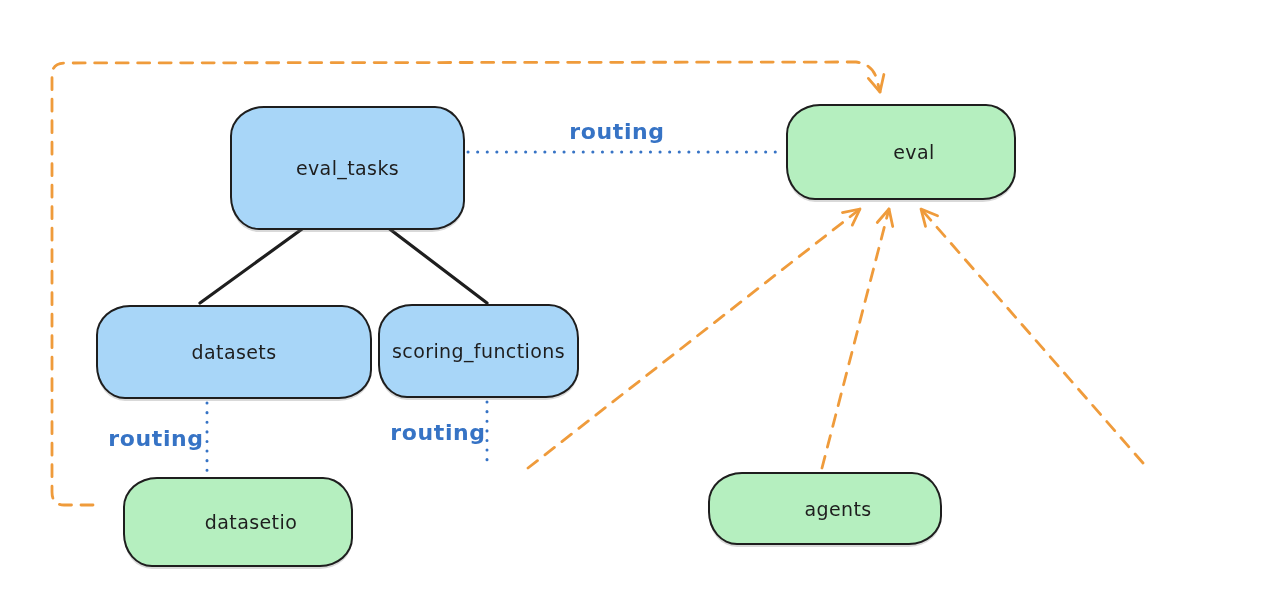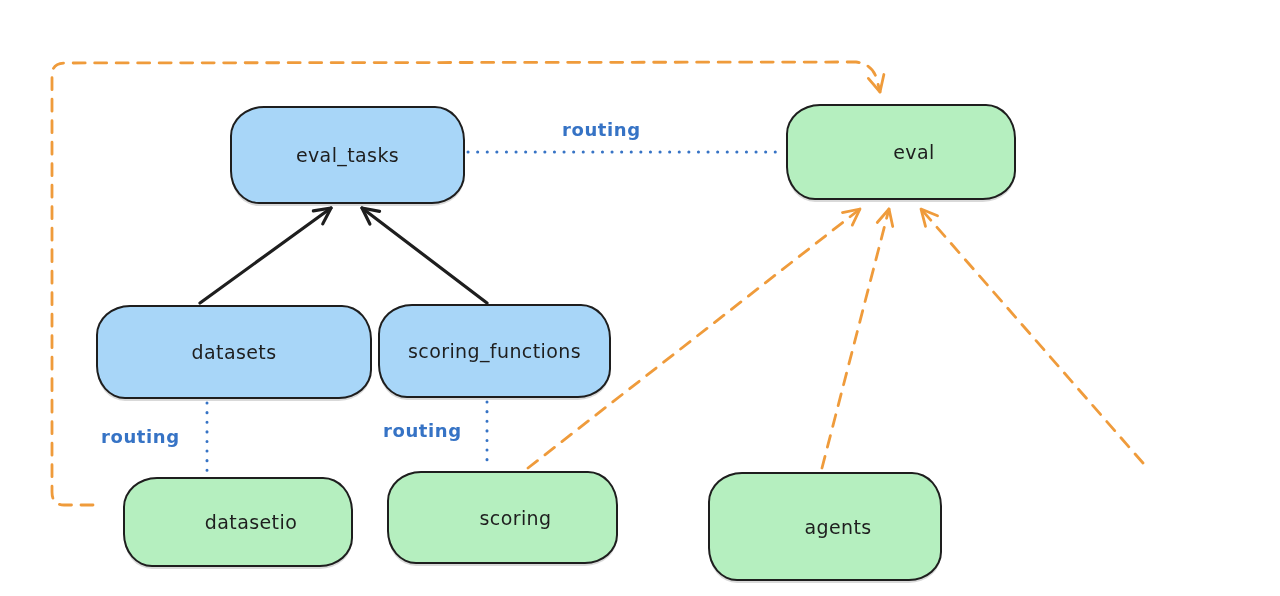--- a/index.html
+++ b/index.html
@@ -34,24 +34,24 @@
     color: var(--stroke, #1e1e1e);
     box-sizing: border-box;
     cursor: pointer;
   }
   .node.blue  { background: var(--resource-fill, #a8d6f8); }
   .node.green { background: var(--provider-fill, #b5efbf); padding-left: 26px; }
   .node span { pointer-events: none; }
   .routing-label {
     position: absolute;
     color: var(--routing-color, #3673c5);
-    font-size: 18px;
+    font-size: 22px;
     font-weight: 600;
     letter-spacing: 0.6px;
-    text-align: left;
+    text-align: center;
     width: 110px;
   }
 </style>
 </head>
 <body>
 
 <div class="canvas">
 
   <svg class="edges-layer" viewBox="0 0 1280 596" fill="none">
     <defs>
@@ -69,45 +69,42 @@
     <path d="M468,152 L782,152" style="stroke:var(--routing-color,#3673c5)" stroke-width="3" stroke-linecap="round" stroke-dasharray="0.1 9.5"></path>
     <path d="M207,403 L207,473" style="stroke:var(--routing-color,#3673c5)" stroke-width="3" stroke-linecap="round" stroke-dasharray="0.1 9.5"></path>
     <path d="M487,402 L487,467" style="stroke:var(--routing-color,#3673c5)" stroke-width="3" stroke-linecap="round" stroke-dasharray="0.1 9.5"></path>
 
     <path d="M93,505 L64,505 Q52,505 52,492 L52,75 Q52,63 65,63 L856,62 Q873,64 877,80 L880,92" style="stroke:var(--dependency-color,#ef9b3b)" stroke-width="2.8" stroke-linecap="round" stroke-dasharray="12 9.5" marker-end="url(#arrow-orange)"></path>
     <path d="M528,468 L860,209" style="stroke:var(--dependency-color,#ef9b3b)" stroke-width="2.8" stroke-linecap="round" stroke-dasharray="12 9.5" marker-end="url(#arrow-orange)"></path>
     <path d="M822,468 L889,209" style="stroke:var(--dependency-color,#ef9b3b)" stroke-width="2.8" stroke-linecap="round" stroke-dasharray="12 9.5" marker-end="url(#arrow-orange)"></path>
     <path d="M1143,463 L921,209" style="stroke:var(--dependency-color,#ef9b3b)" stroke-width="2.8" stroke-linecap="round" stroke-dasharray="12 9.5" marker-end="url(#arrow-orange)"></path>
   </svg>
 
-  <div class="node blue" style="left:230px; top:106px; width:235px; height:98px;">
+  <div class="node blue" style="left:230px; top:106px; width:235px; height:124px;">
     <span>eval_tasks</span>
   </div>
 
   <div class="node green" style="left:786px; top:104px; width:230px; height:96px;">
     <span>eval</span>
   </div>
 
   <div class="node blue" style="left:96px; top:305px; width:276px; height:94px;">
     <span>datasets</span>
   </div>
 
-  <div class="node blue" style="left:378px; top:304px; width:233px; height:94px;">
+  <div class="node blue" style="left:378px; top:304px; width:201px; height:94px;">
     <span>scoring_functions</span>
   </div>
 
   <div class="node green" style="left:95px; top:477px; width:230px; height:90px;margin-left:28px;">
     <span>datasetio</span>
   </div>
 
-  <div class="node green" style="left:387px; top:471px; width:231px; height:93px;">
-    <span>scoring</span>
-  </div>
 
-  <div class="node green" style="left:708px; top:472px; width:234px; height:109px;">
+  <div class="node green" style="left:708px; top:472px; width:234px; height:73px;">
     <span>agents</span>
   </div>
 
 
   <div class="routing-label" style="left:562px; top:119px;">routing</div>
   <div class="routing-label" style="left:101px; top:426px;">routing</div>
   <div class="routing-label" style="left:383px; top:420px;">routing</div>
 
 </div>
 

